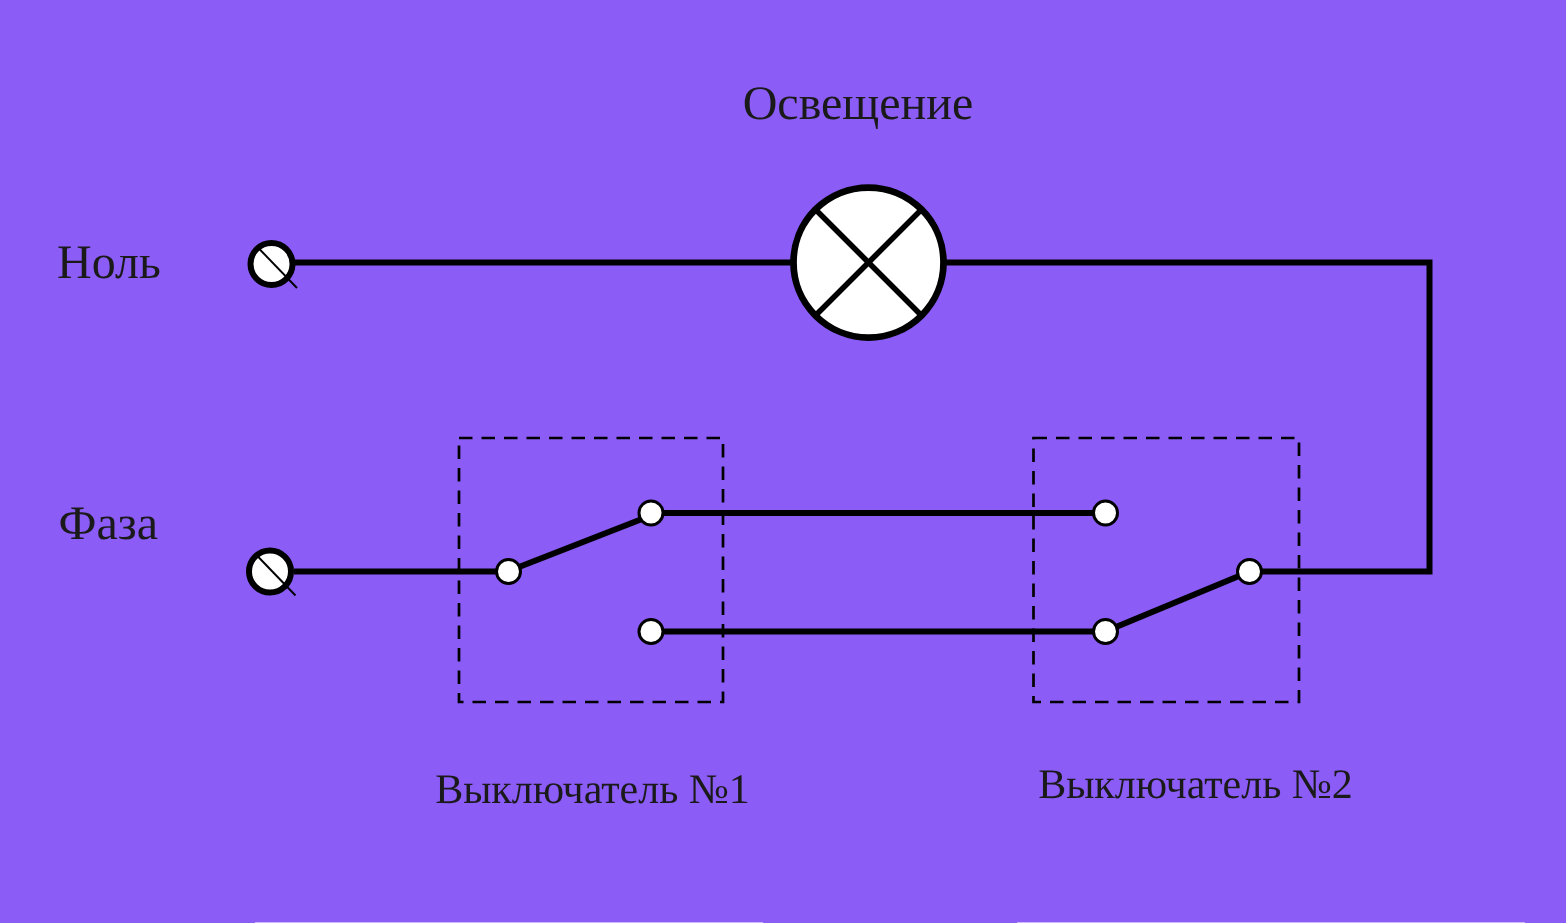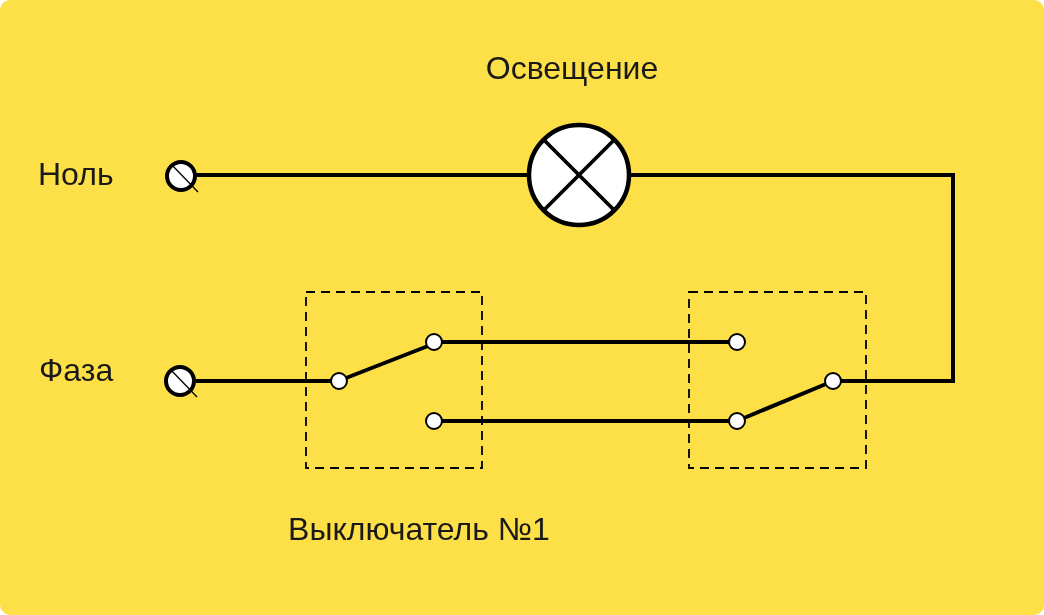--- a/index.html
+++ b/index.html
@@ -1,39 +1,38 @@
 <!DOCTYPE html>
 <html><head>
 <meta charset="utf-8">
 <style>
   html, body { margin: 0; padding: 0; background: #ffffff; }
   .stage {
     position: relative;
     width: 1044px;
     height: 615px;
-    background: #fde047;
-    font-family: Liberation Sans, sans-serif;
+    background: #8b5cf6;
+    font-family: Liberation Serif, serif;
     color: #1a1a1a;
     overflow: hidden;
-    border-radius: 10px;
   }
   .diagram-svg {
     position: absolute;
     left: 0; top: 0;
     width: 1044px; height: 615px;
   }
   .lbl {
     position: absolute;
     line-height: 1;
     white-space: nowrap;
     color: #1a1a1a;
     user-select: none;
   }
   .f32 { font-size: 32px; }
-  .f36 { font-size: 32px; margin-left: 24px; }
+  .f36 { font-size: 28px; }
   .centered { transform: translateX(-50%); }
 </style>
 </head>
 <body>
 
 <div class="stage">
 
   <svg class="diagram-svg" viewBox="0 0 1044 615" xmlns="http://www.w3.org/2000/svg">
 
     <path d="M196,381 H333" stroke="#000" stroke-width="4" fill="none"></path>
@@ -76,18 +75,19 @@
       <circle cx="737" cy="342" r="8" fill="#fff" stroke="#000" stroke-width="2"></circle>
       <circle cx="737" cy="421" r="8" fill="#fff" stroke="#000" stroke-width="2"></circle>
       <circle cx="833" cy="381" r="8" fill="#fff" stroke="#000" stroke-width="2"></circle>
     </g>
   </svg>
 
   <div class="lbl f32 centered" style="left:572px; top:52px;">Освещение</div>
 
   <div class="lbl f32" style="left:38px; top:158px;">Ноль</div>
 
-  <div class="lbl f32" style="left:39px; top:354px;">Фаза</div>
+  <div class="lbl f32" style="left:39px; top:332px;">Фаза</div>
 
   <div class="lbl f36 centered" style="left:395px; top:513px;">Выключатель №1</div>
 
+  <div class="lbl f36 centered" style="left:797px; top:510px;">Выключатель №2</div>
 
 </div>
 
 </body></html>

